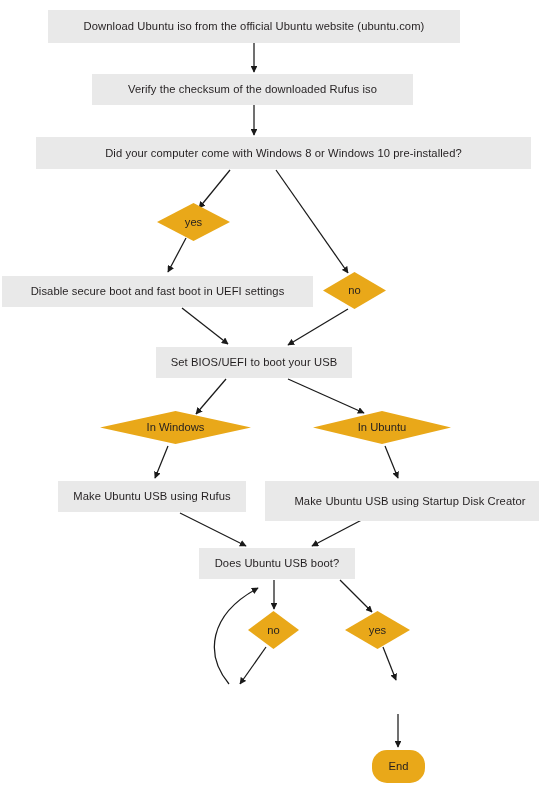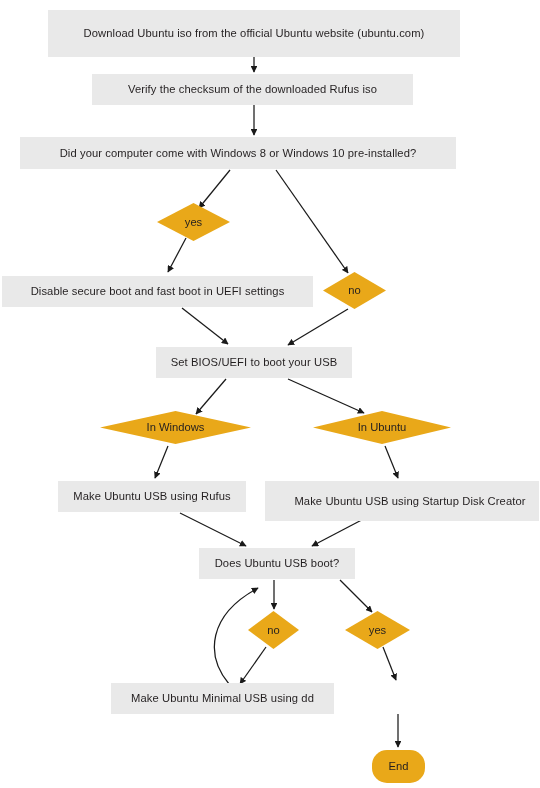--- a/index.html
+++ b/index.html
@@ -112,29 +112,29 @@
       <line x1="266" y1="647" x2="240" y2="684"></line>
 
       <path d="M 229 684 C 205 655 208 615 258 588"></path>
 
       <line x1="383" y1="647" x2="396" y2="680"></line>
 
       <line x1="398" y1="714" x2="398" y2="747"></line>
     </g>
   </svg>
 
-  <div class="node process" style="left:48px; top:10px; width:412px; height:47px;">
+  <div class="node process" style="left:48px; top:10px; width:412px; height:33px;">
     <span>Download Ubuntu iso from the official Ubuntu website (ubuntu.com)</span>
   </div>
 
   <div class="node process" style="left:92px; top:74px; width:321px; height:31px;">
     <span>Verify the checksum of the downloaded Rufus iso</span>
   </div>
 
-  <div class="node process" style="left:20px; top:137px; width:436px; height:32px;">
+  <div class="node process" style="left:36px; top:137px; width:495px; height:32px;">
     <span>Did your computer come with Windows 8 or Windows 10 pre-installed?</span>
   </div>
 
   <div class="node decision" style="left:157px; top:203px; width:73px; height:38px;">
     <span class="diamond-shape"></span>
     <span class="diamond-label">yes</span>
   </div>
 
   <div class="node decision" style="left:323px; top:272px; width:63px; height:37px;">
     <span class="diamond-shape"></span>
@@ -174,22 +174,19 @@
   <div class="node decision" style="left:248px; top:611px; width:51px; height:38px;">
     <span class="diamond-shape"></span>
     <span class="diamond-label">no</span>
   </div>
 
   <div class="node decision" style="left:345px; top:611px; width:65px; height:38px;">
     <span class="diamond-shape"></span>
     <span class="diamond-label">yes</span>
   </div>
 
-  <div class="node process" style="left:111px; top:683px; width:223px; height:31px;">
-    <span>Make Ubuntu Minimal USB using dd</span>
-  </div>
 
 
   <div class="node terminal" style="left:372px; top:750px; width:53px; height:33px;">
     <span>End</span>
   </div>
 
 </div>
 
 </body></html>

